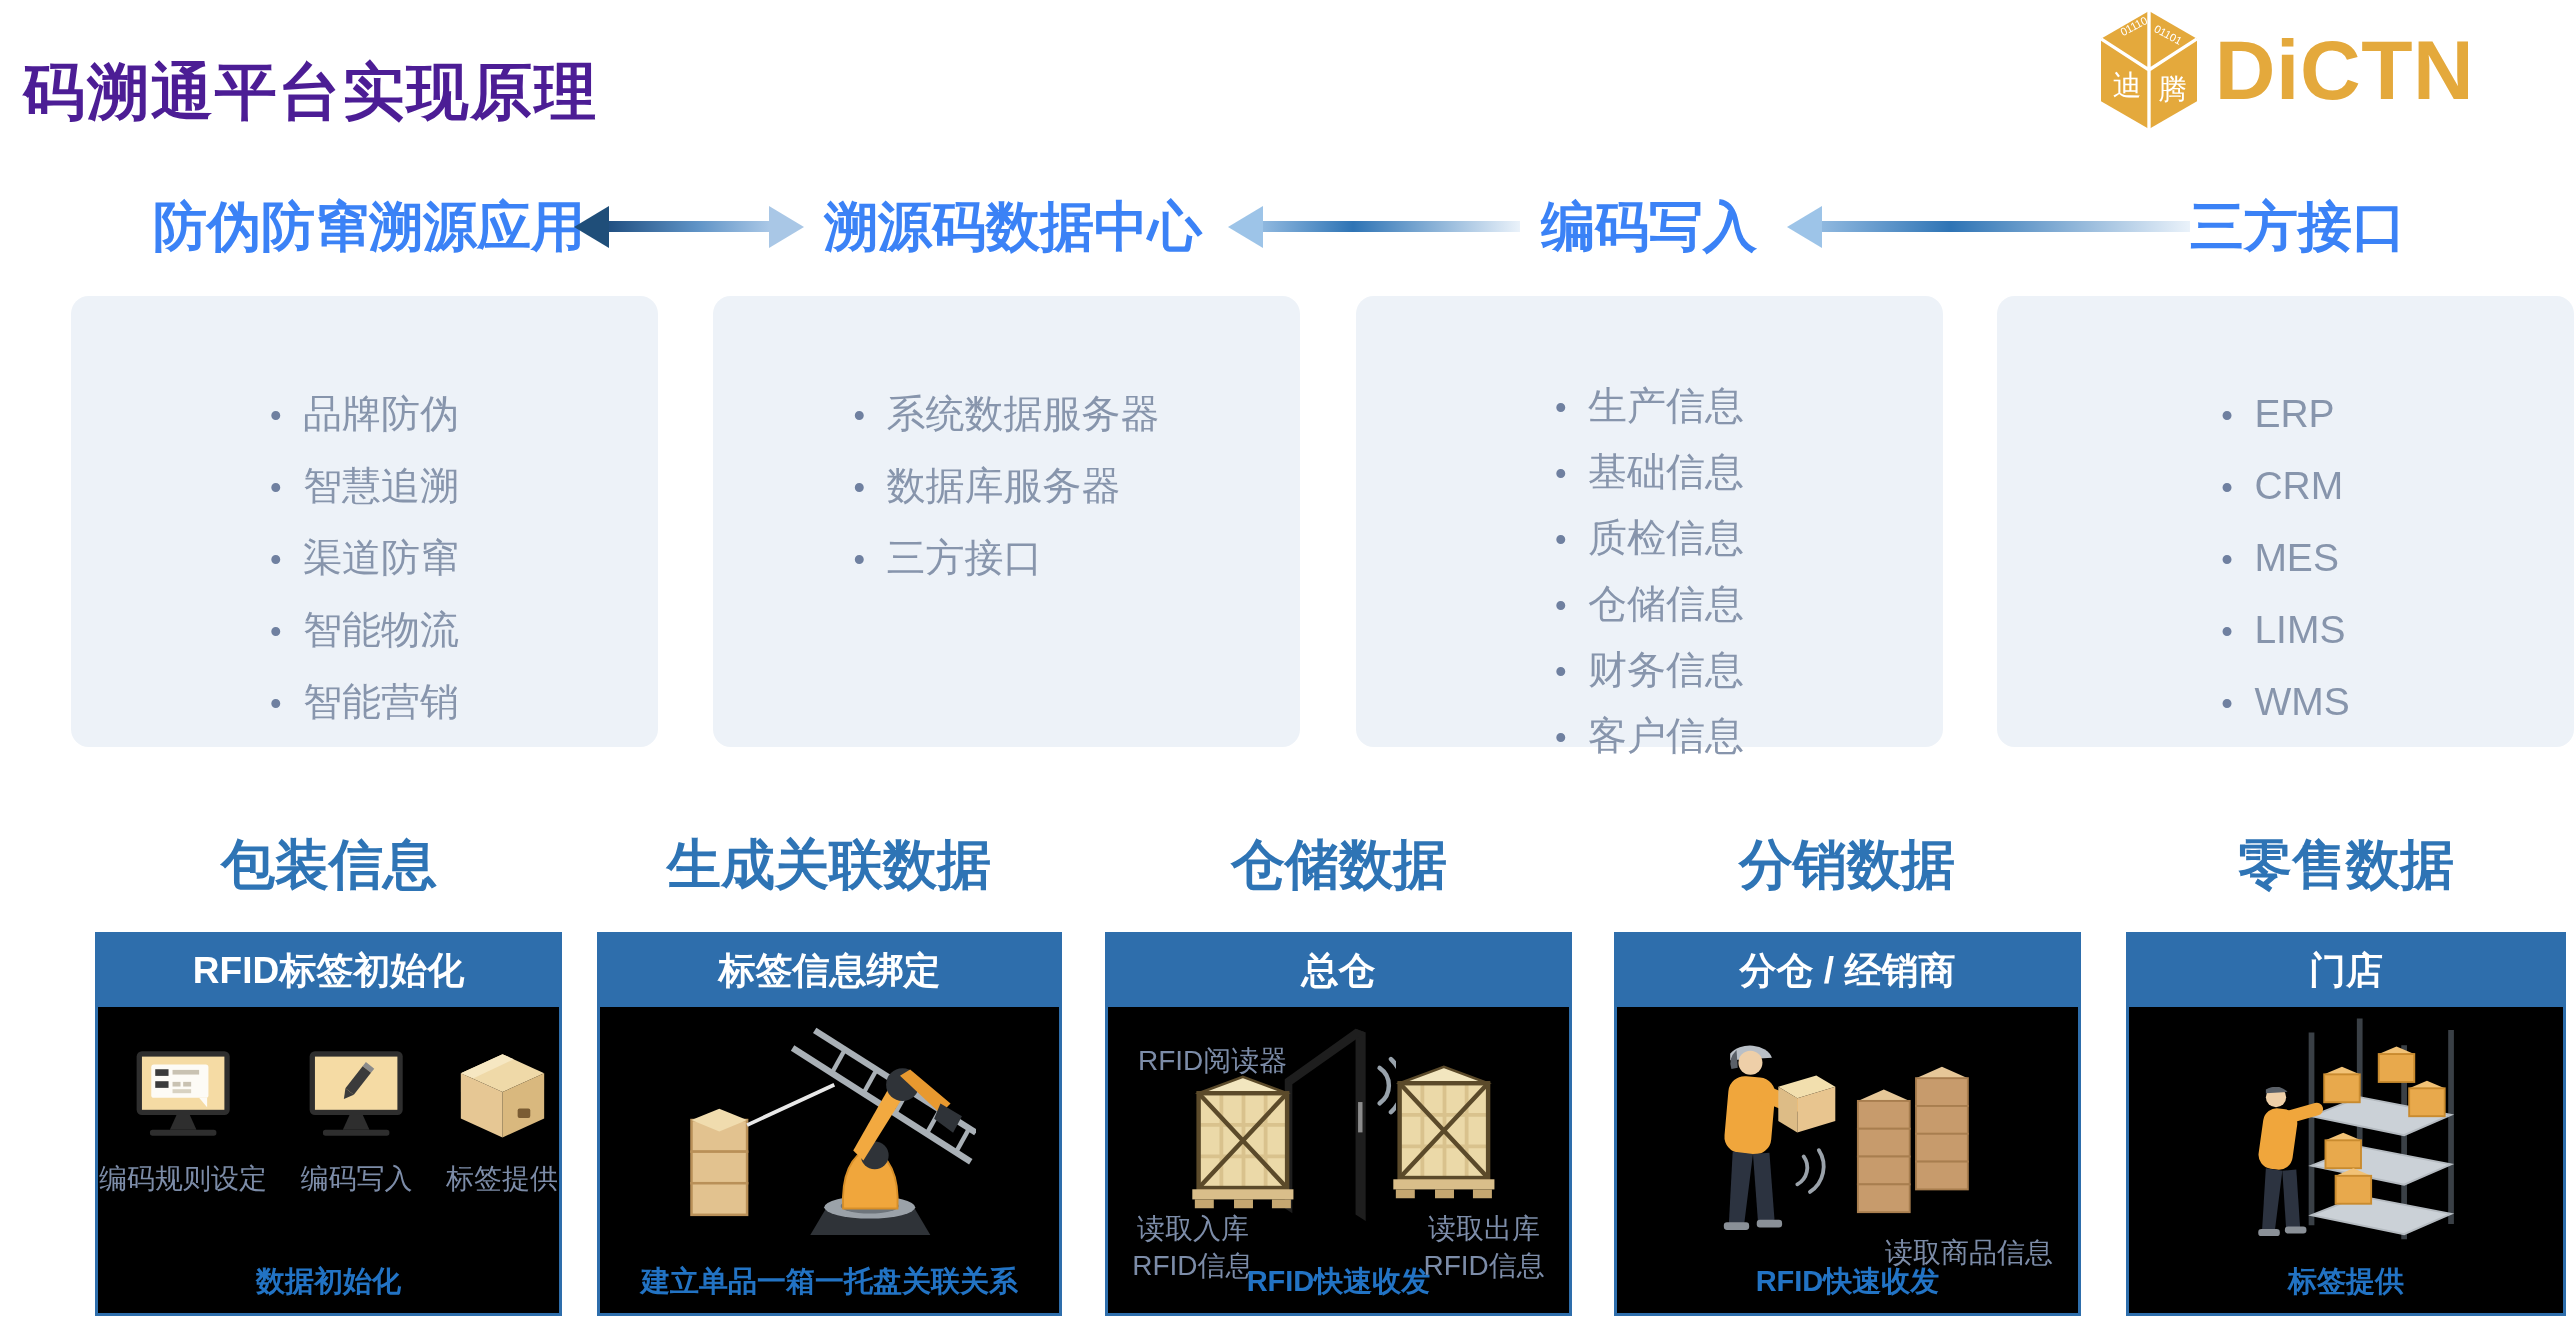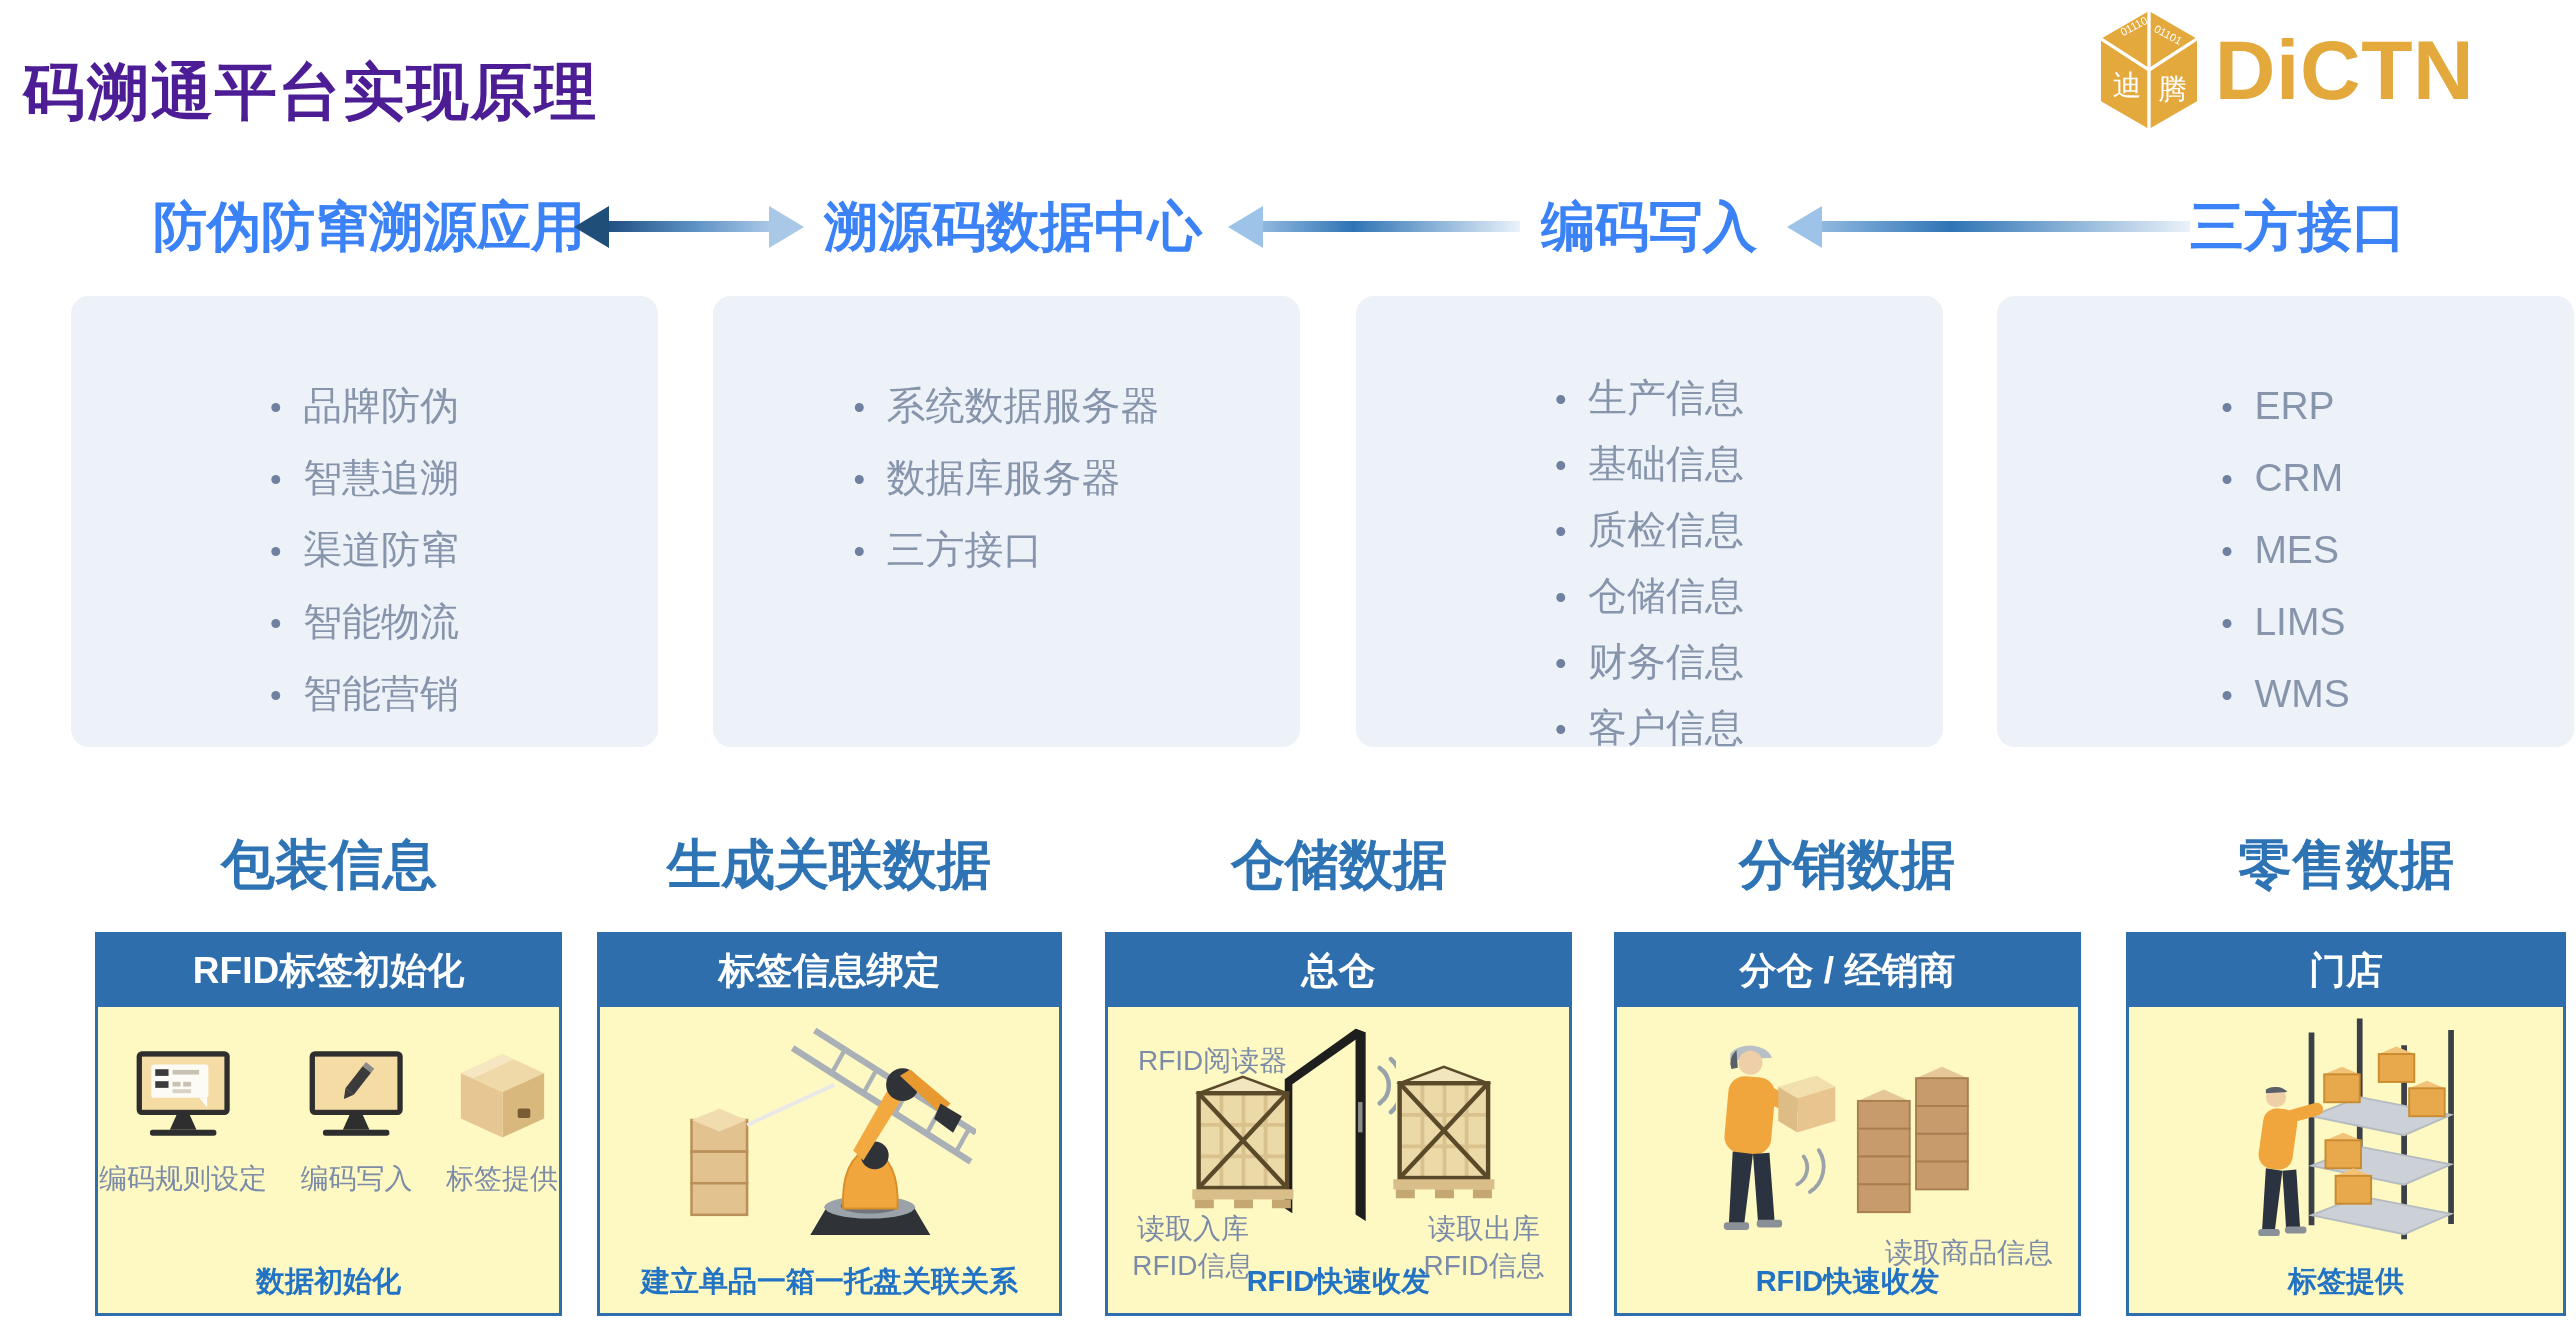--- a/index.html
+++ b/index.html
@@ -21,32 +21,32 @@
   .ah.pl{border-right-width:35px;border-right-style:solid;}
   .ah.pr{border-left-width:35px;border-left-style:solid;}
   .a1 .pl{border-right-color:#1F4E79;}
   .a1 .shaft{background:linear-gradient(90deg,#215082,#5F93C6 55%,#A9C7E6);}
   .a1 .pr{border-left-color:#A9C7E6;}
   .aL .pl{border-right-color:#9DC4E8;}
   .aL .shaft{background:linear-gradient(90deg,#8FB8DF 0%,#2E74B5 35%,#EAF2FA 100%);}
 
   
   .tcard{top:296px;height:451px;background:#EDF2F8;border-radius:17.7px;}
-  .blist{margin:0 auto;padding:75px 0 0 0;width:max-content;list-style:none;}
+  .blist{margin:8px auto;padding:75px 0 0 0;width:max-content;list-style:none;}
   .blist li{font-size:39px;line-height:70px;color:#8795AC;white-space:nowrap;}
   .blist li::before{content:"•";color:#6F80A0;margin-right:21.5px;font-size:33px;}
   .tcard.dense .blist{padding-top:70px;}
   .tcard.dense .blist li{line-height:64px;}
 
   
   .stitle{top:834px;height:60px;line-height:60px;font-size:54px;font-weight:800;color:#2E74B5;
           transform:translateX(-50%);white-space:nowrap;}
 
   
-  .scard{top:932px;height:384px;background:#fef9c3;border:3.2px solid #2E6EAC;box-sizing:border-box;}
+  .scard{top:932px;height:384px;background:#000000;border:3.2px solid #2E6EAC;box-sizing:border-box;}
   .shead{height:72px;background:#2E6EAC;color:#fff;font-size:37px;font-weight:700;
          display:flex;align-items:center;justify-content:center;white-space:nowrap;}
   .sbody{position:relative;height:306px;}
   .sfoot{position:absolute;left:0;right:0;bottom:11.4px;text-align:center;
          font-size:29px;font-weight:800;color:#2273C4;white-space:nowrap;}
   .ilabel{font-size:28px;color:#7C8CA8;white-space:nowrap;}
   .icon-row{position:absolute;top:42px;left:0;right:0;display:flex;justify-content:center;
             align-items:flex-end;gap:28px;}
   .fig{text-align:center;}
   .fig .ilabel{display:block;margin-top:14px;}

